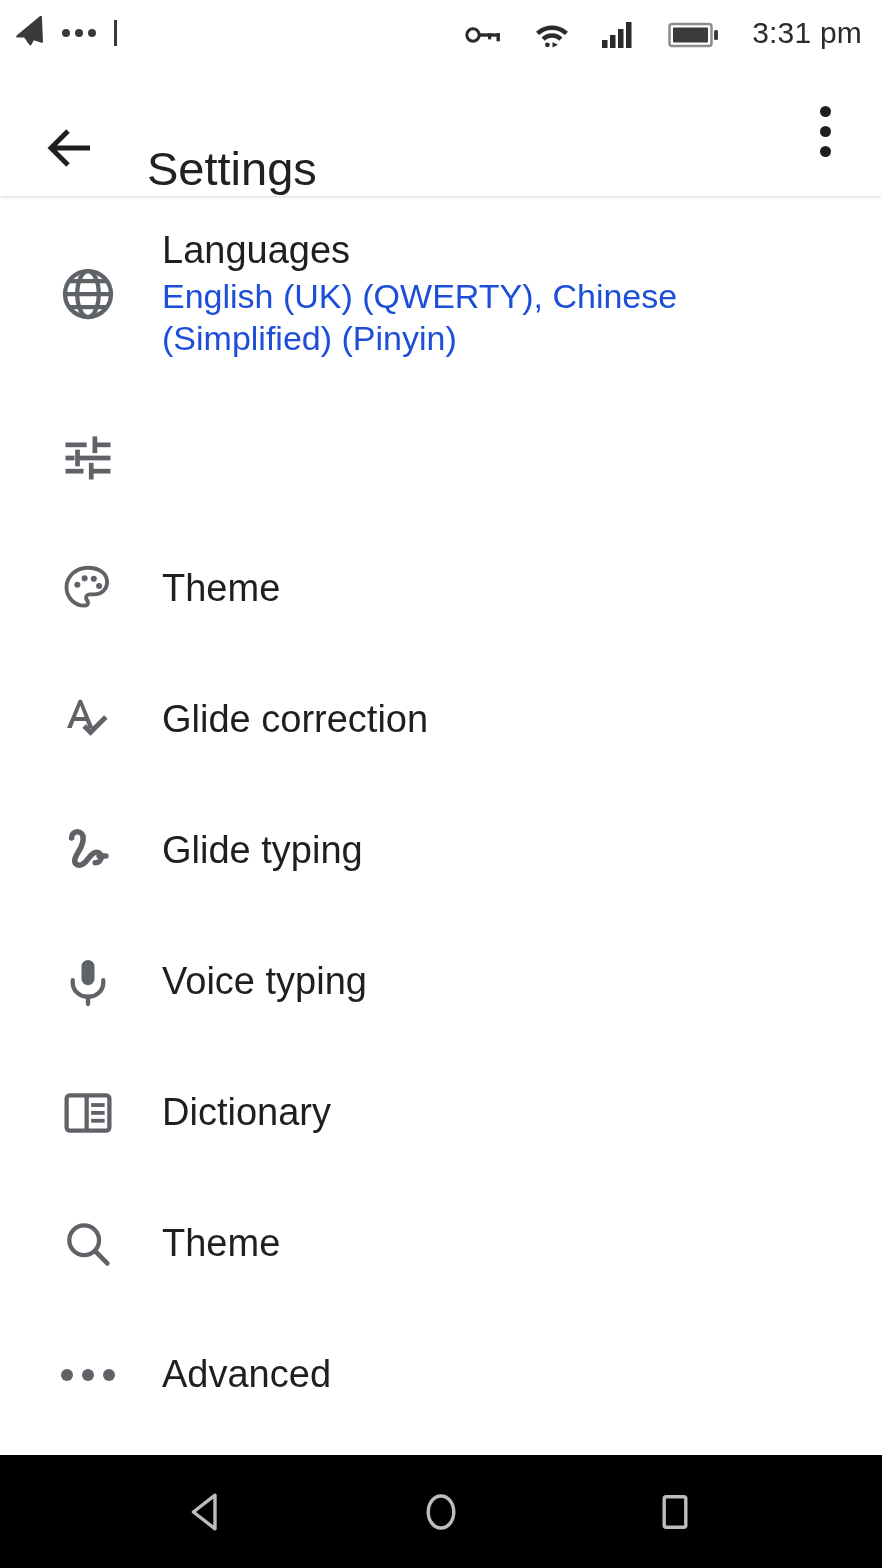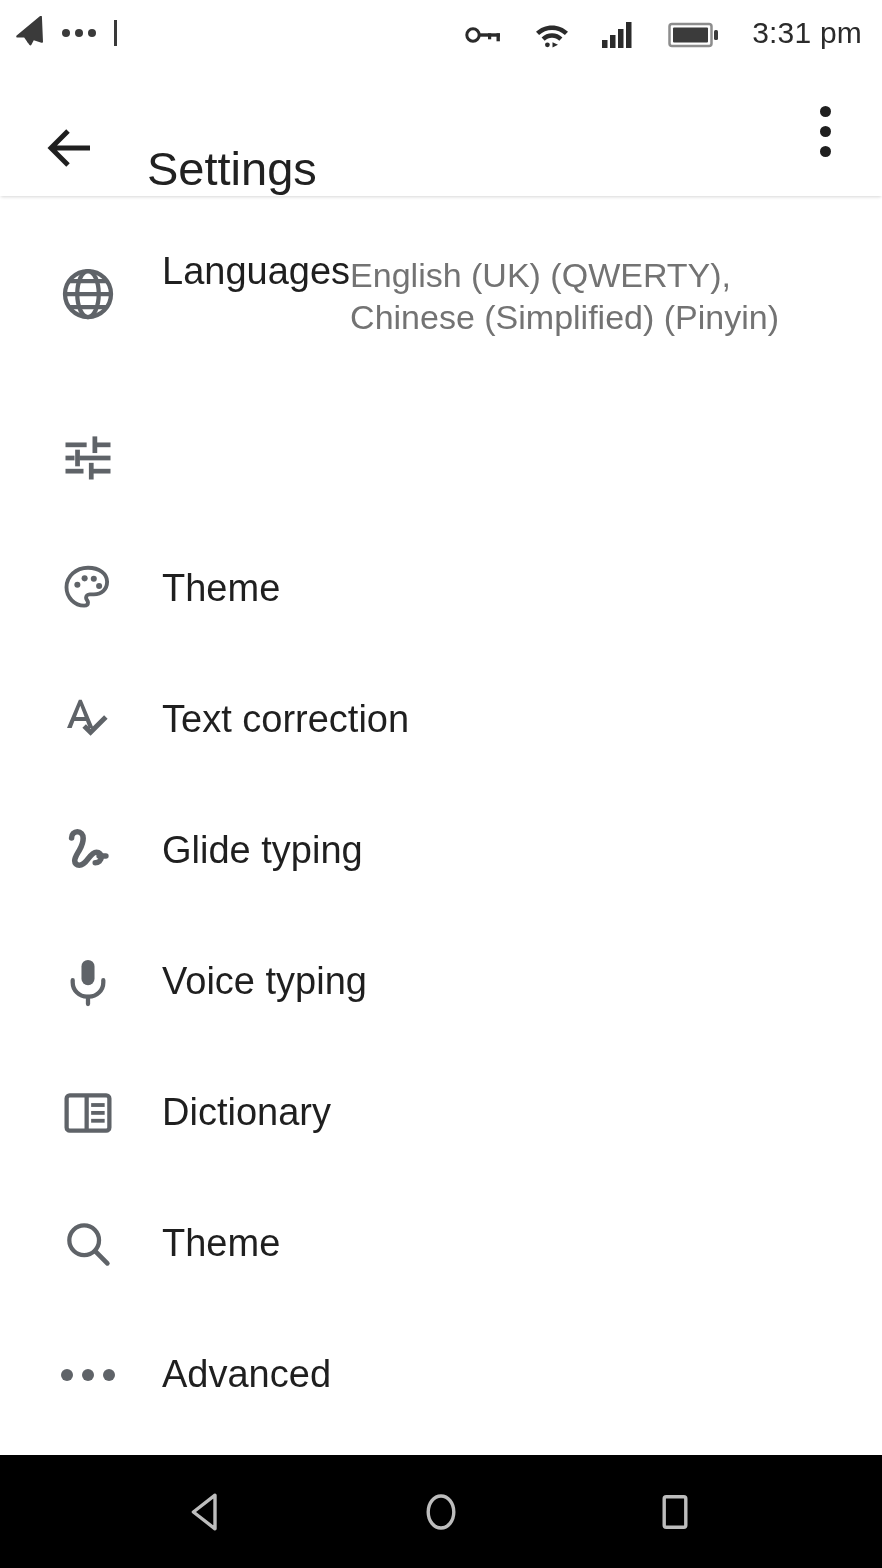--- a/index.html
+++ b/index.html
@@ -142,35 +142,35 @@
     width: 80px;
     min-width: 80px;
     height: 80px;
     display: flex;
     align-items: center;
     justify-content: center;
   }
   .row-text {
     margin-left: 34px;
     display: flex;
-    flex-direction: row;
+    flex-direction: column;
     justify-content: center;
     padding-right: 40px;
   }
   .row-title {
     font-size: 38px;
     color: #1f1f1f;
     font-weight: 400;
     line-height: 1.12;
     letter-spacing: 0px;
     white-space: nowrap;
   }
   .row-sub {
     font-size: 34px;
-    color: #737373;
+    color: #1d4ed8;
     line-height: 1.22;
     margin-top: 5px;
     max-width: 520px;
   }
 
   
   .dots-icon {
     display: flex;
     align-items: center;
     gap: 9px;
@@ -336,21 +336,21 @@
     </div>
 
     <div class="row">
       <div class="row-icon">
         <svg width="56" height="56" viewBox="0 0 24 24">
           <path d="M8.1 3.3 3.0 15.4h2.0l1.15-2.95h5.0l1.15 2.95h2.05L9.3 3.3H8.1zm-1.25 7.4L8.7 5.85l1.85 4.85H6.85z" fill="#5f6368"></path>
           <path d="M9.6 15.3l3.5 3.5 7.3-7.3-1.5-1.5-5.8 5.8-2.0-2.0-1.5 1.5z" fill="#5f6368"></path>
         </svg>
       </div>
       <div class="row-text">
-        <div class="row-title">Text correction</div>
+        <div class="row-title">Glide correction</div>
       </div>
     </div>
 
     <div class="row">
       <div class="row-icon">
         <svg width="58" height="58" viewBox="0 0 24 24">
           <path d="M5.2 6.6c0-1.5 1.1-2.6 2.4-2.6 1.4 0 2.4 1.1 2.4 2.7 0 1.6-.6 3.2-1.5 4.8-.9 1.6-2.0 3.1-2.0 4.5 0 1.1.8 1.9 1.9 1.9 1.5 0 2.6-1.2 3.6-2.6 1.0-1.4 2.0-2.8 3.5-2.8 1.2 0 2.0.9 2.0 2.0 0 1.4-1.2 2.4-2.5 2.4" fill="none" stroke="#5f6368" stroke-width="2.3" stroke-linecap="round"></path>
           <line x1="16.6" y1="14.1" x2="19.4" y2="14.1" stroke="#5f6368" stroke-width="2.3" stroke-linecap="round"></line>
         </svg>
       </div>

